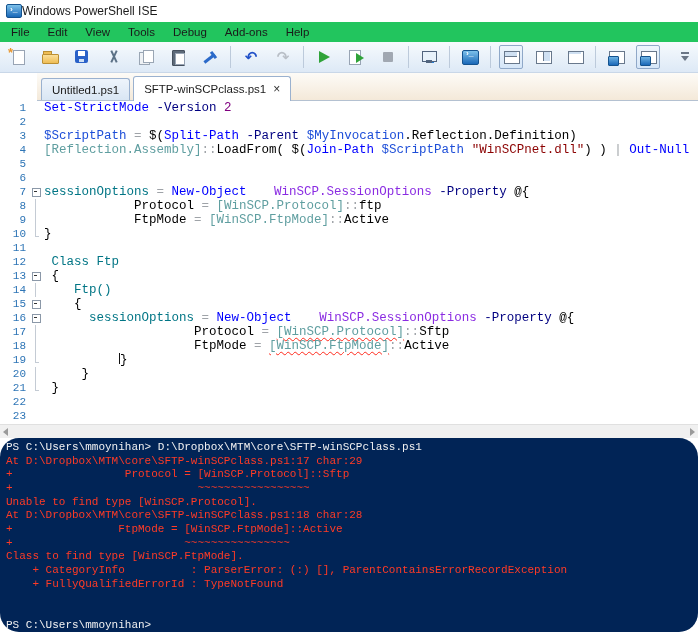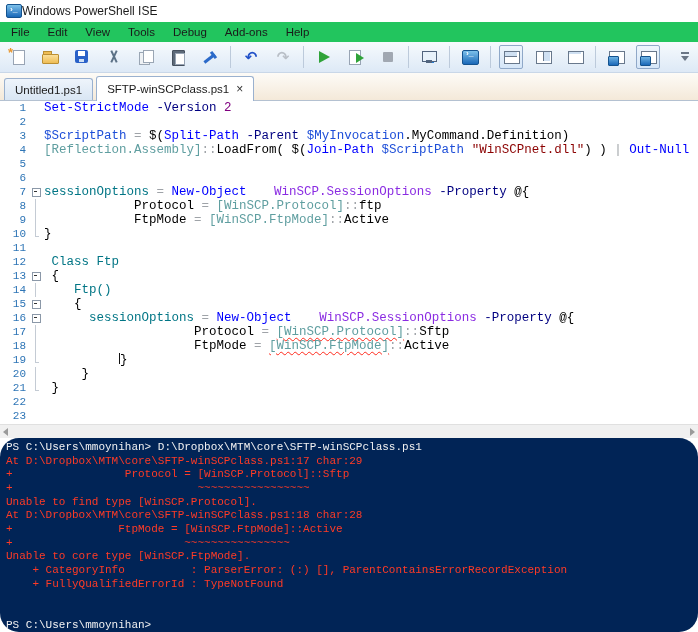--- a/index.html
+++ b/index.html
@@ -61,21 +61,21 @@
   .ic-show-script-pane-right::after{content:"";position:absolute;left:9px;top:4px;width:6px;height:9px;background:#cfe0f2;border-left:1px solid #68788c;}
   .ic-show-script-pane-maximized::after{content:"";position:absolute;left:3px;top:4px;width:12px;height:2px;background:#cfe0f2;}
   .ic-new-powershell-tab::after,.ic-show-script-pane::after{content:"";position:absolute;left:1px;top:8px;width:9px;height:8px;background:linear-gradient(#6fb4e4,#1a68b8);border:1px solid #14538f;border-radius:1px;}
   .tb-overflow{margin-left:auto;width:14px;height:20px;position:relative;flex:none;}
   .tb-overflow::before{content:"";position:absolute;left:3px;top:5px;width:8px;height:2px;background:#6a7686;}
   .tb-overflow::after{content:"";position:absolute;left:3px;top:9px;width:0;height:0;
       border-top:5px solid #6a7686;border-left:4px solid transparent;border-right:4px solid transparent;}
 
   
   .tabstrip{height:28px;display:flex;align-items:flex-end;padding:3px 0 0 4px;
-            background:linear-gradient(#fdfbf7,#f4e9d9);border-bottom:1px solid #b4c1d1;position:relative;}
+            background:linear-gradient(#fdfbf7,#f4e9d9);border-bottom:1px solid #b4c1d1;position:relative;margin-left:37px;}
   .tab{height:22px;display:flex;align-items:center;gap:7px;padding:0 10px;margin-right:3px;
        font-size:11.5px;color:#1a1a1a;border:1px solid #9ab1cf;border-bottom:none;
        border-radius:3px 3px 0 0;background:linear-gradient(#eef4fb,#d9e6f4);position:relative;}
   .tab.active{height:25px;background:#fff;z-index:2;margin-bottom:-1px;}
   .tab-close{font-size:12px;color:#333;line-height:10px;}
 
   
   .editor{height:323px;background:#fff;overflow:hidden;cursor:text;}
   .eline{display:flex;height:14px;font-family:"Liberation Mono","DejaVu Sans Mono",monospace;}
   .lnum{width:30px;flex:none;text-align:right;padding-right:4px;font-size:11px;line-height:14px;color:#2e75b6;}
@@ -215,21 +215,21 @@
         <span class="codeln"><span class="tk-cmd">Set-StrictMode</span><span class="tk-pl"> </span><span class="tk-par">-Version</span><span class="tk-pl"> </span><span class="tk-num">2</span></span>
       </div>
       <div class="eline">
         <span class="lnum">2</span>
         <span class="fold"></span>
         <span class="codeln"></span>
       </div>
       <div class="eline">
         <span class="lnum">3</span>
         <span class="fold"></span>
-        <span class="codeln"><span class="tk-var">$ScriptPath</span><span class="tk-pl"> </span><span class="tk-op">=</span><span class="tk-pl"> $(</span><span class="tk-cmd">Split-Path</span><span class="tk-pl"> </span><span class="tk-par">-Parent</span><span class="tk-pl"> </span><span class="tk-var">$MyInvocation</span><span class="tk-pl">.MyCommand.Definition)</span></span>
+        <span class="codeln"><span class="tk-var">$ScriptPath</span><span class="tk-pl"> </span><span class="tk-op">=</span><span class="tk-pl"> $(</span><span class="tk-cmd">Split-Path</span><span class="tk-pl"> </span><span class="tk-par">-Parent</span><span class="tk-pl"> </span><span class="tk-var">$MyInvocation</span><span class="tk-pl">.Reflection.Definition)</span></span>
       </div>
       <div class="eline">
         <span class="lnum">4</span>
         <span class="fold"></span>
         <span class="codeln"><span class="tk-typ">[Reflection.Assembly]</span><span class="tk-op">::</span><span class="tk-pl">LoadFrom( $(</span><span class="tk-cmd">Join-Path</span><span class="tk-pl"> </span><span class="tk-var">$ScriptPath</span><span class="tk-pl"> </span><span class="tk-str">"WinSCPnet.dll"</span><span class="tk-pl">) ) </span><span class="tk-op">|</span><span class="tk-pl"> </span><span class="tk-cmd">Out-Null</span></span>
       </div>
       <div class="eline">
         <span class="lnum">5</span>
         <span class="fold"></span>
       </div>
@@ -332,21 +332,21 @@
 
   <div class="console">
       <div class="cline c-out">PS C:\Users\mmoynihan&gt; D:\Dropbox\MTM\core\SFTP-winSCPclass.ps1</div>
       <div class="cline c-err">At D:\Dropbox\MTM\core\SFTP-winSCPclass.ps1:17 char:29</div>
       <div class="cline c-err">+                 Protocol = [WinSCP.Protocol]::Sftp</div>
       <div class="cline c-err">+                            ~~~~~~~~~~~~~~~~~</div>
       <div class="cline c-err">Unable to find type [WinSCP.Protocol].</div>
       <div class="cline c-err">At D:\Dropbox\MTM\core\SFTP-winSCPclass.ps1:18 char:28</div>
       <div class="cline c-err">+                FtpMode = [WinSCP.FtpMode]::Active</div>
       <div class="cline c-err">+                          ~~~~~~~~~~~~~~~~</div>
-      <div class="cline c-err">Unable to core type [WinSCP.FtpMode].</div>
+      <div class="cline c-err">Class to find type [WinSCP.FtpMode].</div>
       <div class="cline c-err">    + CategoryInfo          : ParserError: (:) [], ParentContainsErrorRecordException</div>
       <div class="cline c-err">    + FullyQualifiedErrorId : TypeNotFound</div>
       <div class="cline c-out">&nbsp;</div>
       <div class="cline c-out">&nbsp;</div>
       <div class="cline c-out">PS C:\Users\mmoynihan&gt;</div>
     </div>
 
 </div>
 
 </body></html>

